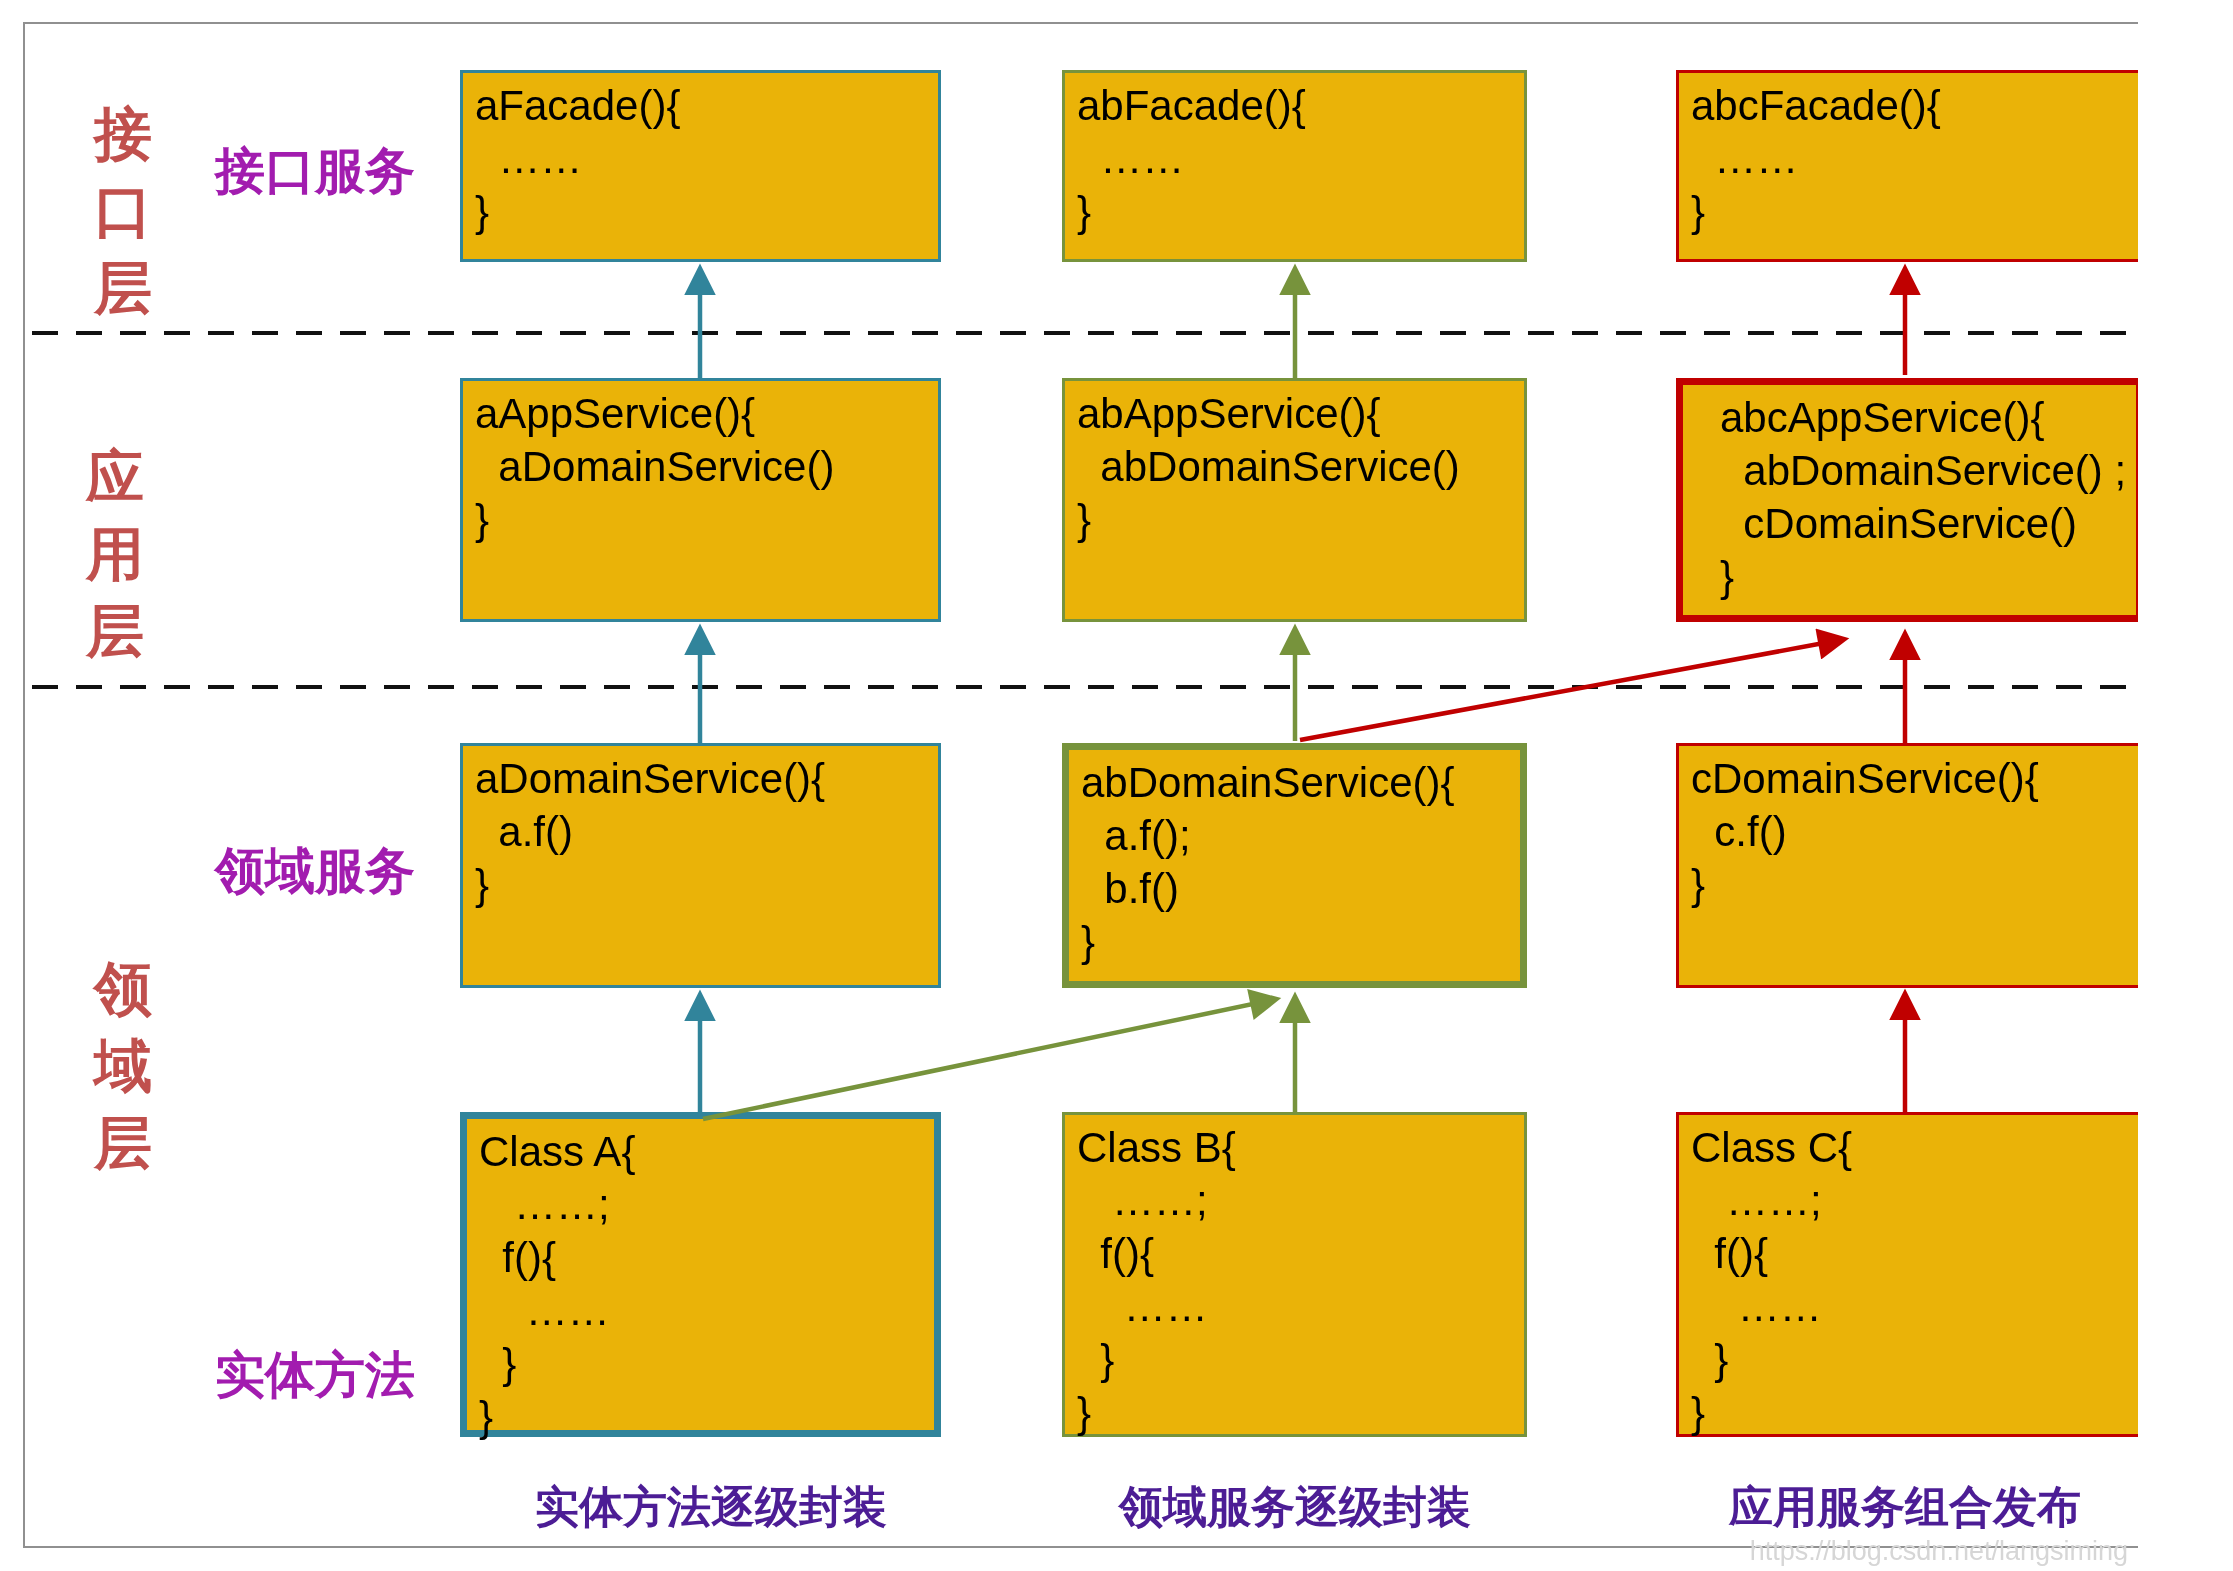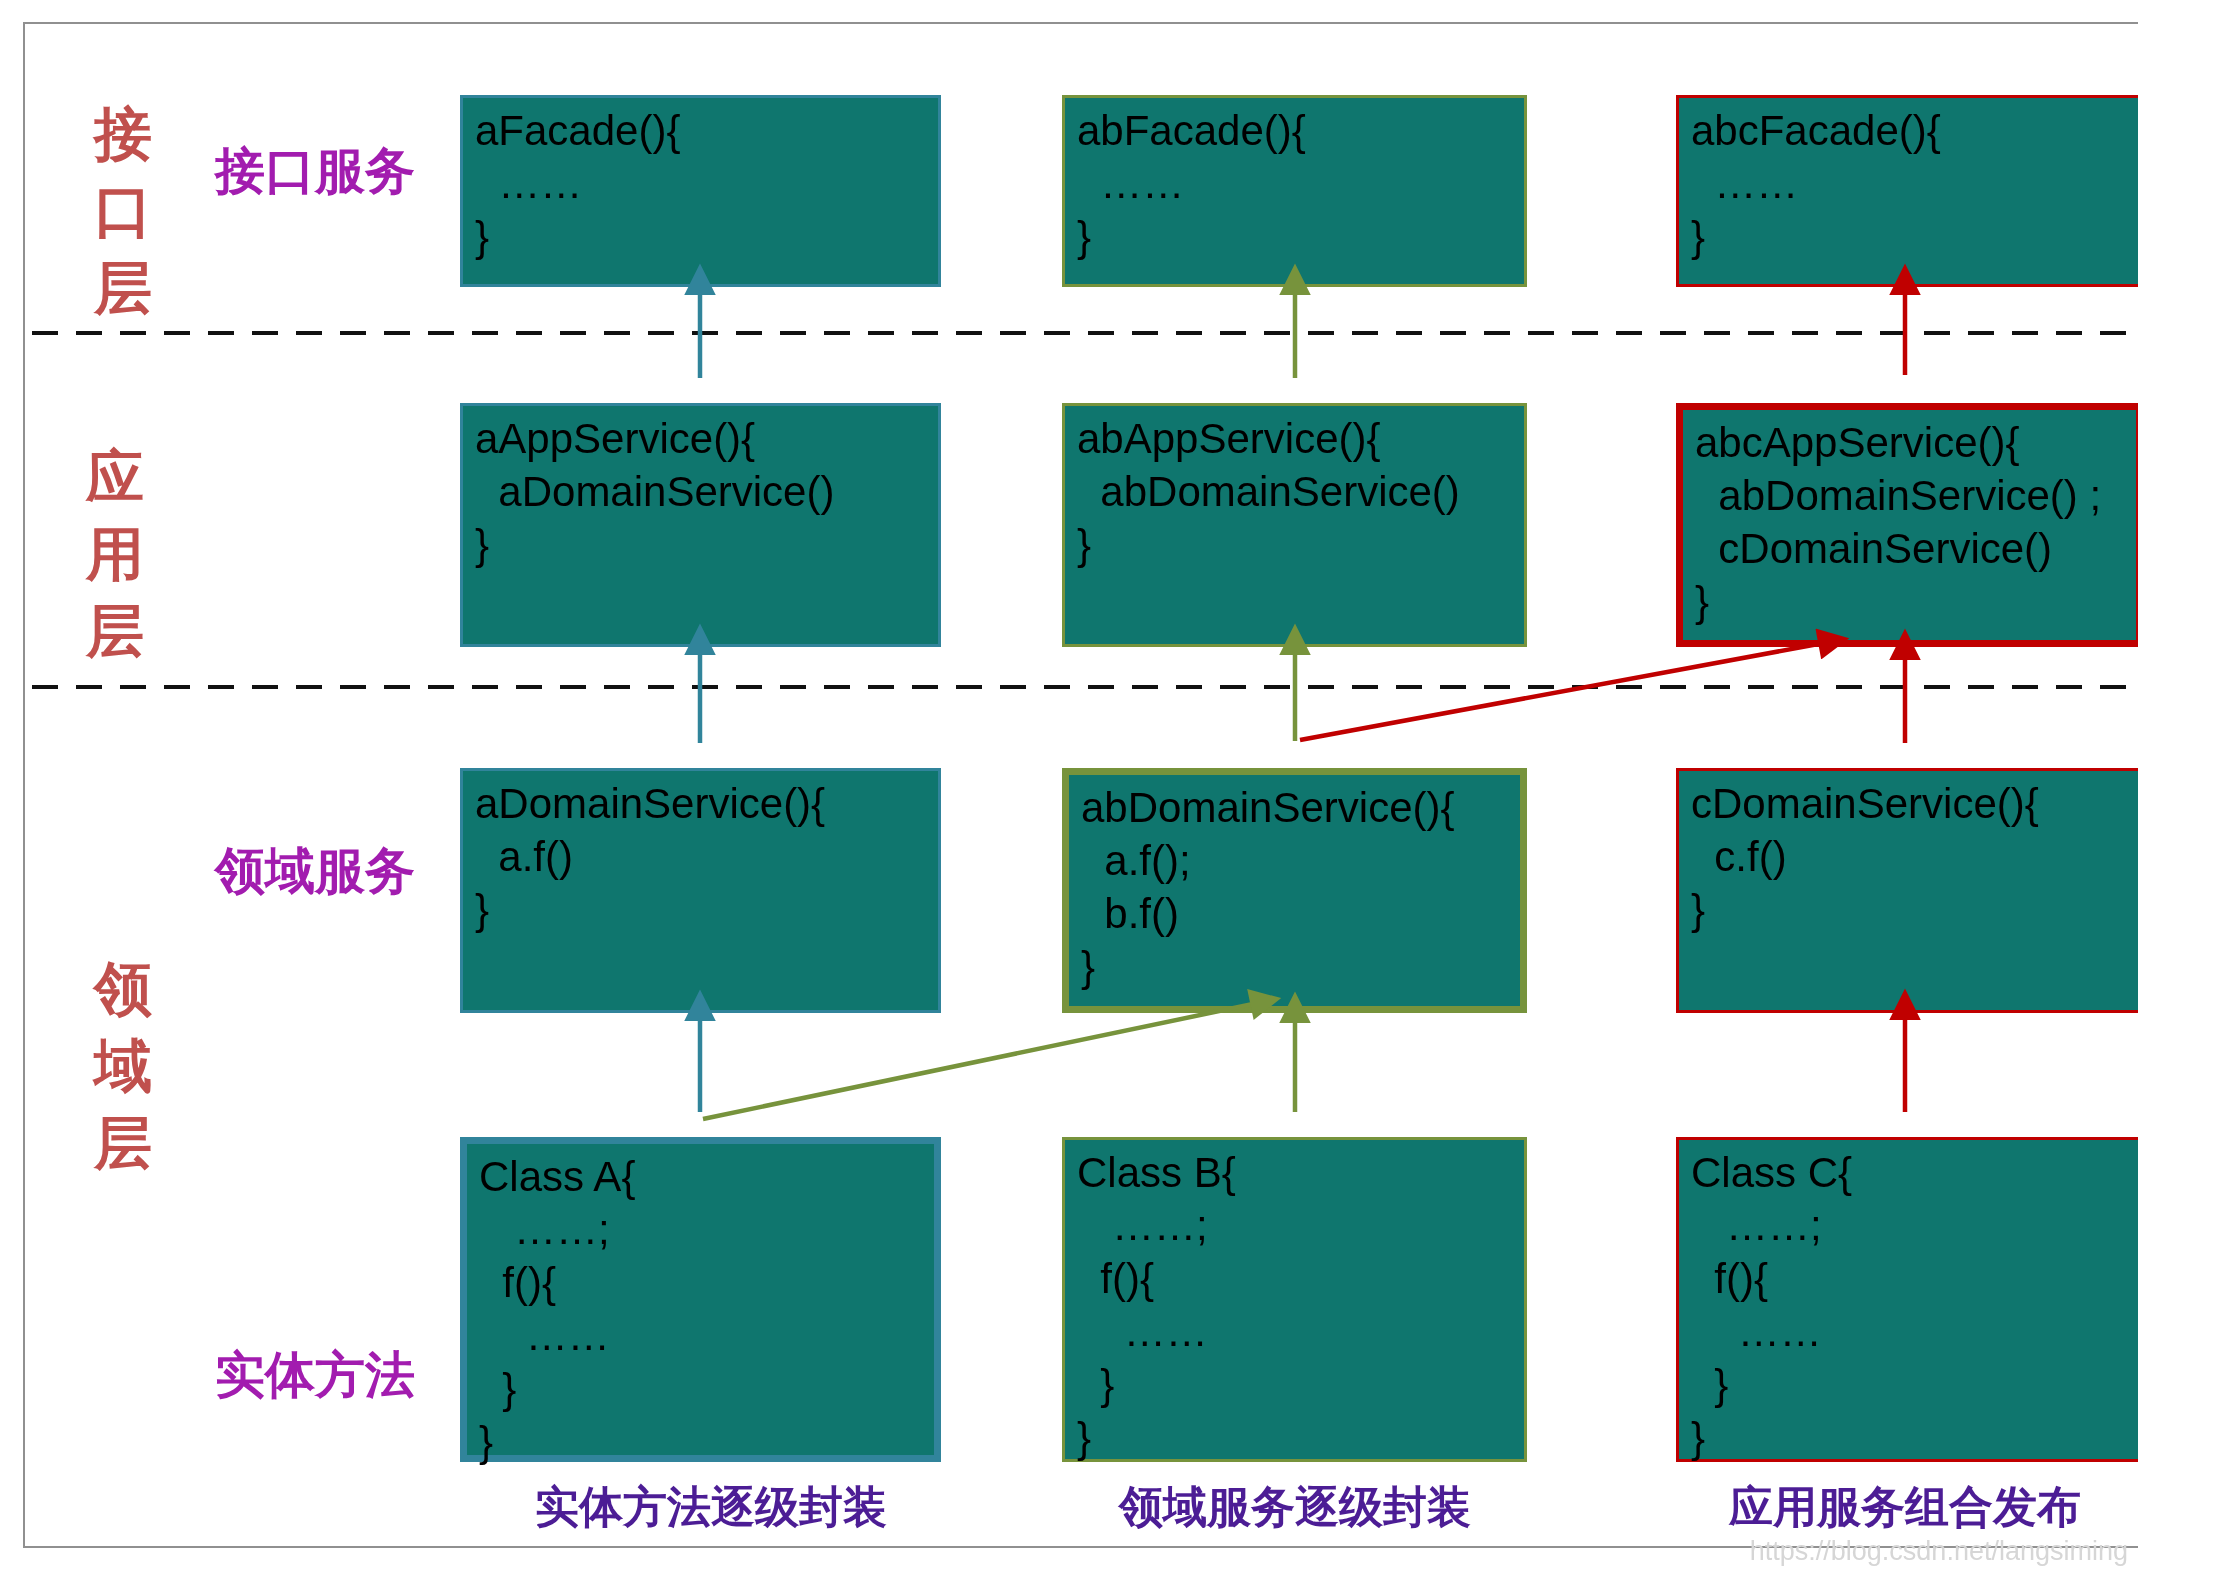--- a/index.html
+++ b/index.html
@@ -8,27 +8,27 @@
   }
   html,body{margin:0;padding:0;background:#ffffff;}
   body{font-family:"Liberation Sans","DejaVu Sans",sans-serif;}
   .canvas{position:relative;width:2138px;height:1571px;background:#ffffff;overflow:hidden;}
   .frame{position:absolute;left:23px;top:22px;width:2185px;height:1526px;border:2px solid var(--frame);box-sizing:border-box;}
   svg.overlay{position:absolute;left:0;top:0;width:2233px;height:1571px;pointer-events:none;z-index:5;}
   .vlabel{position:absolute;width:70px;color:var(--layer);font-size:58px;font-weight:bold;
           line-height:77px;text-align:center;word-break:break-all;z-index:2;}
   .rowlabel{position:absolute;width:300px;left:165px;color:#a21caf;font-size:50px;font-weight:bold;
             text-align:center;z-index:2;white-space:nowrap;}
-  .box{position:absolute;background:#0f766e;box-sizing:border-box;z-index:3;margin-top:25px;}
+  .box{position:absolute;background:#eab308;box-sizing:border-box;z-index:3;}
   .box.teal{border:3px solid var(--teal);}
   .box.green{border:3px solid var(--green);}
   .box.red{border:3px solid var(--red);}
   .box.teal.em{border-width:7px;}
   .box.green.em{border-width:7px;}
-  .box.red.em{border-width:7px;}
+  .box.red.em{border-width:7px;padding-left:25px;}
   .box pre{margin:0;padding:6px 6px 0 12px;font-family:"Liberation Sans","DejaVu Sans",sans-serif;
            font-size:42px;line-height:53px;color:var(--code);white-space:pre;}
   .col1{left:460px;width:481px;}
   .col2{left:1062px;width:465px;}
   .col3{left:1676px;width:467px;}
   .row1{top:70px;height:192px;}
   .row2{top:378px;height:244px;}
   .row3{top:743px;height:245px;}
   .row4{top:1112px;height:325px;}
   .caption{position:absolute;top:1478px;width:520px;color:#4c1d95;font-size:44px;font-weight:bold;

